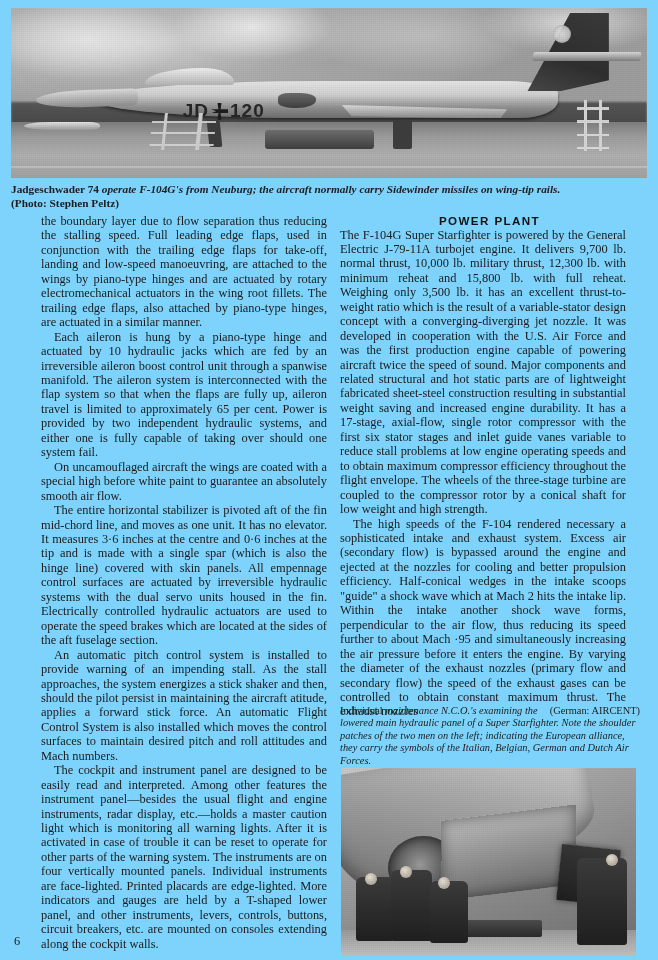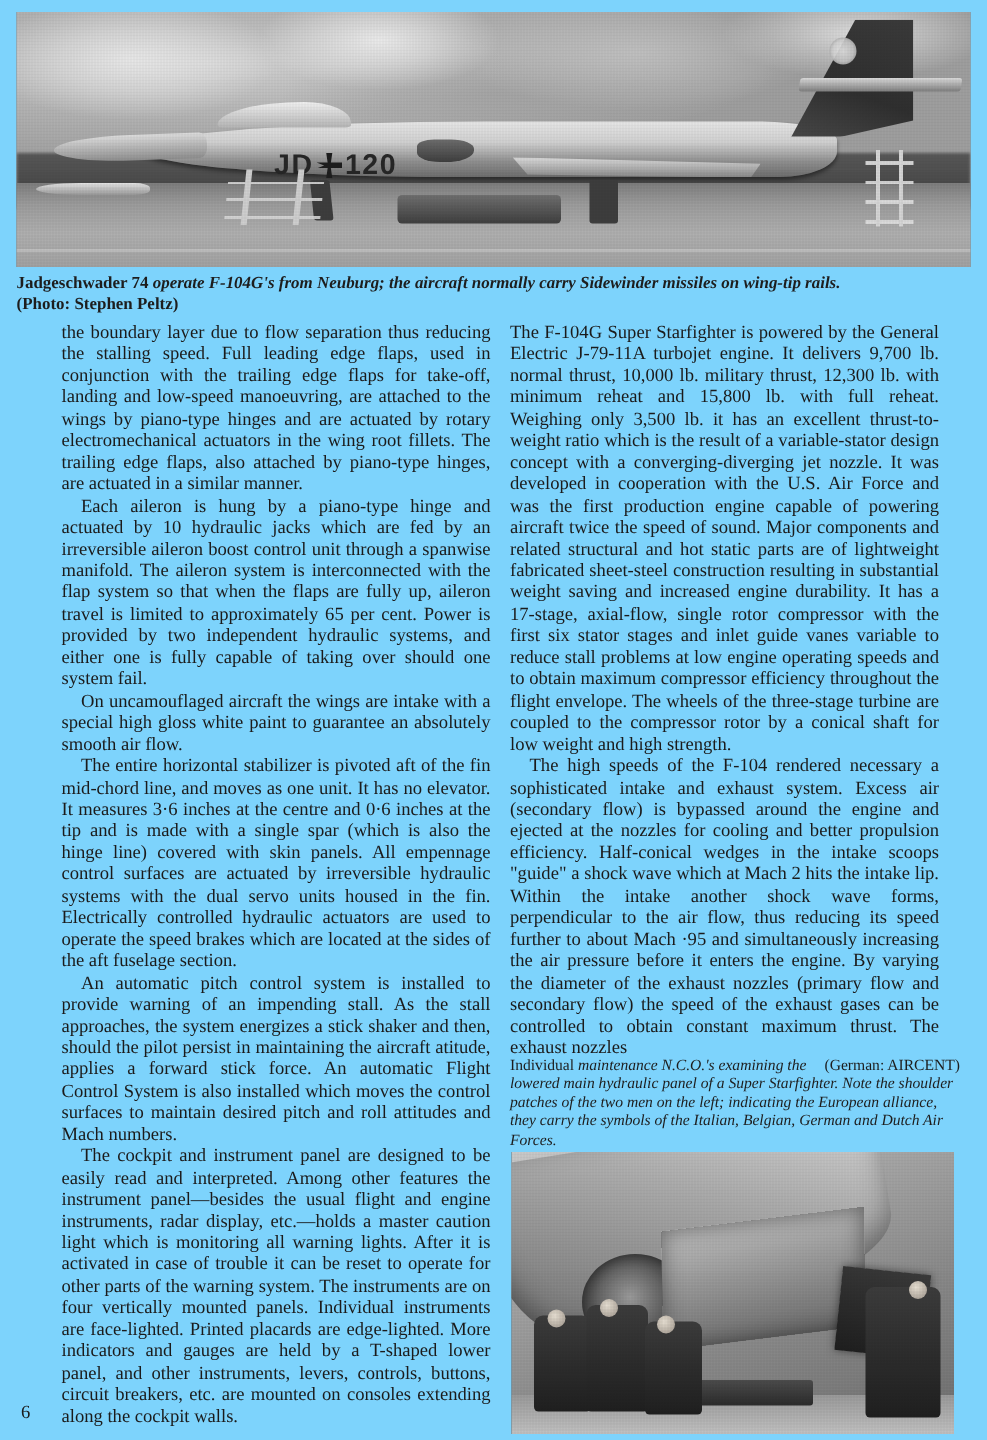--- a/index.html
+++ b/index.html
@@ -335,27 +335,28 @@
   </div>
 
   <div class="caption-top">
     <span class="roman">Jadgeschwader 74 </span><span class="ital">operate F-104G's from Neuburg; the aircraft normally carry Sidewinder missiles on wing-tip rails.</span>
     <span class="caption-credit-right">(Photo: Stephen Peltz)</span>
   </div>
 
   <div class="col col-left">
     <p class="noindent">the boundary layer due to flow separation thus reducing the stalling speed. Full leading edge flaps, used in conjunction with the trailing edge flaps for take-off, landing and low-speed manoeuvring, are attached to the wings by piano-type hinges and are actuated by rotary electromechanical actuators in the wing root fillets. The trailing edge flaps, also attached by piano-type hinges, are actuated in a similar manner.</p>
     <p>Each aileron is hung by a piano-type hinge and actuated by 10 hydraulic jacks which are fed by an irreversible aileron boost control unit through a spanwise manifold. The aileron system is interconnected with the flap system so that when the flaps are fully up, aileron travel is limited to approximately 65 per cent. Power is provided by two independent hydraulic systems, and either one is fully capable of taking over should one system fail.</p>
-    <p>On uncamouflaged aircraft the wings are intake with a special high gloss white paint to guarantee an absolutely smooth air flow.</p>
+    <p>On uncamouflaged aircraft the wings are coated with a special high before white paint to guarantee an absolutely smooth air flow.</p>
     <p>The entire horizontal stabilizer is pivoted aft of the fin mid-chord line, and moves as one unit. It has no elevator. It measures 3·6 inches at the centre and 0·6 inches at the tip and is made with a single spar (which is also the hinge line) covered with skin panels. All empennage control surfaces are actuated by irreversible hydraulic systems with the dual servo units housed in the fin. Electrically controlled hydraulic actuators are used to operate the speed brakes which are located at the sides of the aft fuselage section.</p>
     <p>An automatic pitch control system is installed to provide warning of an impending stall. As the stall approaches, the system energizes a stick shaker and then, should the pilot persist in maintaining the aircraft atitude, applies a forward stick force. An automatic Flight Control System is also installed which moves the control surfaces to maintain desired pitch and roll attitudes and Mach numbers.</p>
     <p>The cockpit and instrument panel are designed to be easily read and interpreted. Among other features the instrument panel—besides the usual flight and engine instruments, radar display, etc.—holds a master caution light which is monitoring all warning lights. After it is activated in case of trouble it can be reset to operate for other parts of the warning system. The instruments are on four vertically mounted panels. Individual instruments are face-lighted. Printed placards are edge-lighted. More indicators and gauges are held by a T-shaped lower panel, and other instruments, levers, controls, buttons, circuit breakers, etc. are mounted on consoles extending along the cockpit walls.</p>
   </div>
 
   <div class="col col-right">
+    <p class="section-head">POWER PLANT</p>
     <p class="noindent">The F-104G Super Starfighter is powered by the General Electric J-79-11A turbojet engine. It delivers 9,700 lb. normal thrust, 10,000 lb. military thrust, 12,300 lb. with minimum reheat and 15,800 lb. with full reheat. Weighing only 3,500 lb. it has an excellent thrust-to-weight ratio which is the result of a variable-stator design concept with a converging-diverging jet nozzle. It was developed in cooperation with the U.S. Air Force and was the first production engine capable of powering aircraft twice the speed of sound. Major components and related structural and hot static parts are of lightweight fabricated sheet-steel construction resulting in substantial weight saving and increased engine durability. It has a 17-stage, axial-flow, single rotor compressor with the first six stator stages and inlet guide vanes variable to reduce stall problems at low engine operating speeds and to obtain maximum compressor efficiency throughout the flight envelope. The wheels of the three-stage turbine are coupled to the compressor rotor by a conical shaft for low weight and high strength.</p>
     <p>The high speeds of the F-104 rendered necessary a sophisticated intake and exhaust system. Excess air (secondary flow) is bypassed around the engine and ejected at the nozzles for cooling and better propulsion efficiency. Half-conical wedges in the intake scoops "guide" a shock wave which at Mach 2 hits the intake lip. Within the intake another shock wave forms, perpendicular to the air flow, thus reducing its speed further to about Mach ·95 and simultaneously increasing the air pressure before it enters the engine. By varying the diameter of the exhaust nozzles (primary flow and secondary flow) the speed of the exhaust gases can be controlled to obtain constant maximum thrust. The exhaust nozzles</p>
   </div>
 
   <div class="caption-bottom">
     <span class="credit">(German: AIRCENT)</span><span class="lead">Individual </span><span>maintenance N.C.O.'s examining the lowered main hydraulic panel of a Super Starfighter. Note the shoulder patches of the two men on the left; indicating the European alliance, they carry the symbols of the Italian, Belgian, German and Dutch Air Forces.</span>
   </div>
 
   <div class="photo-bottom">
     <div class="pb-sky"></div>

